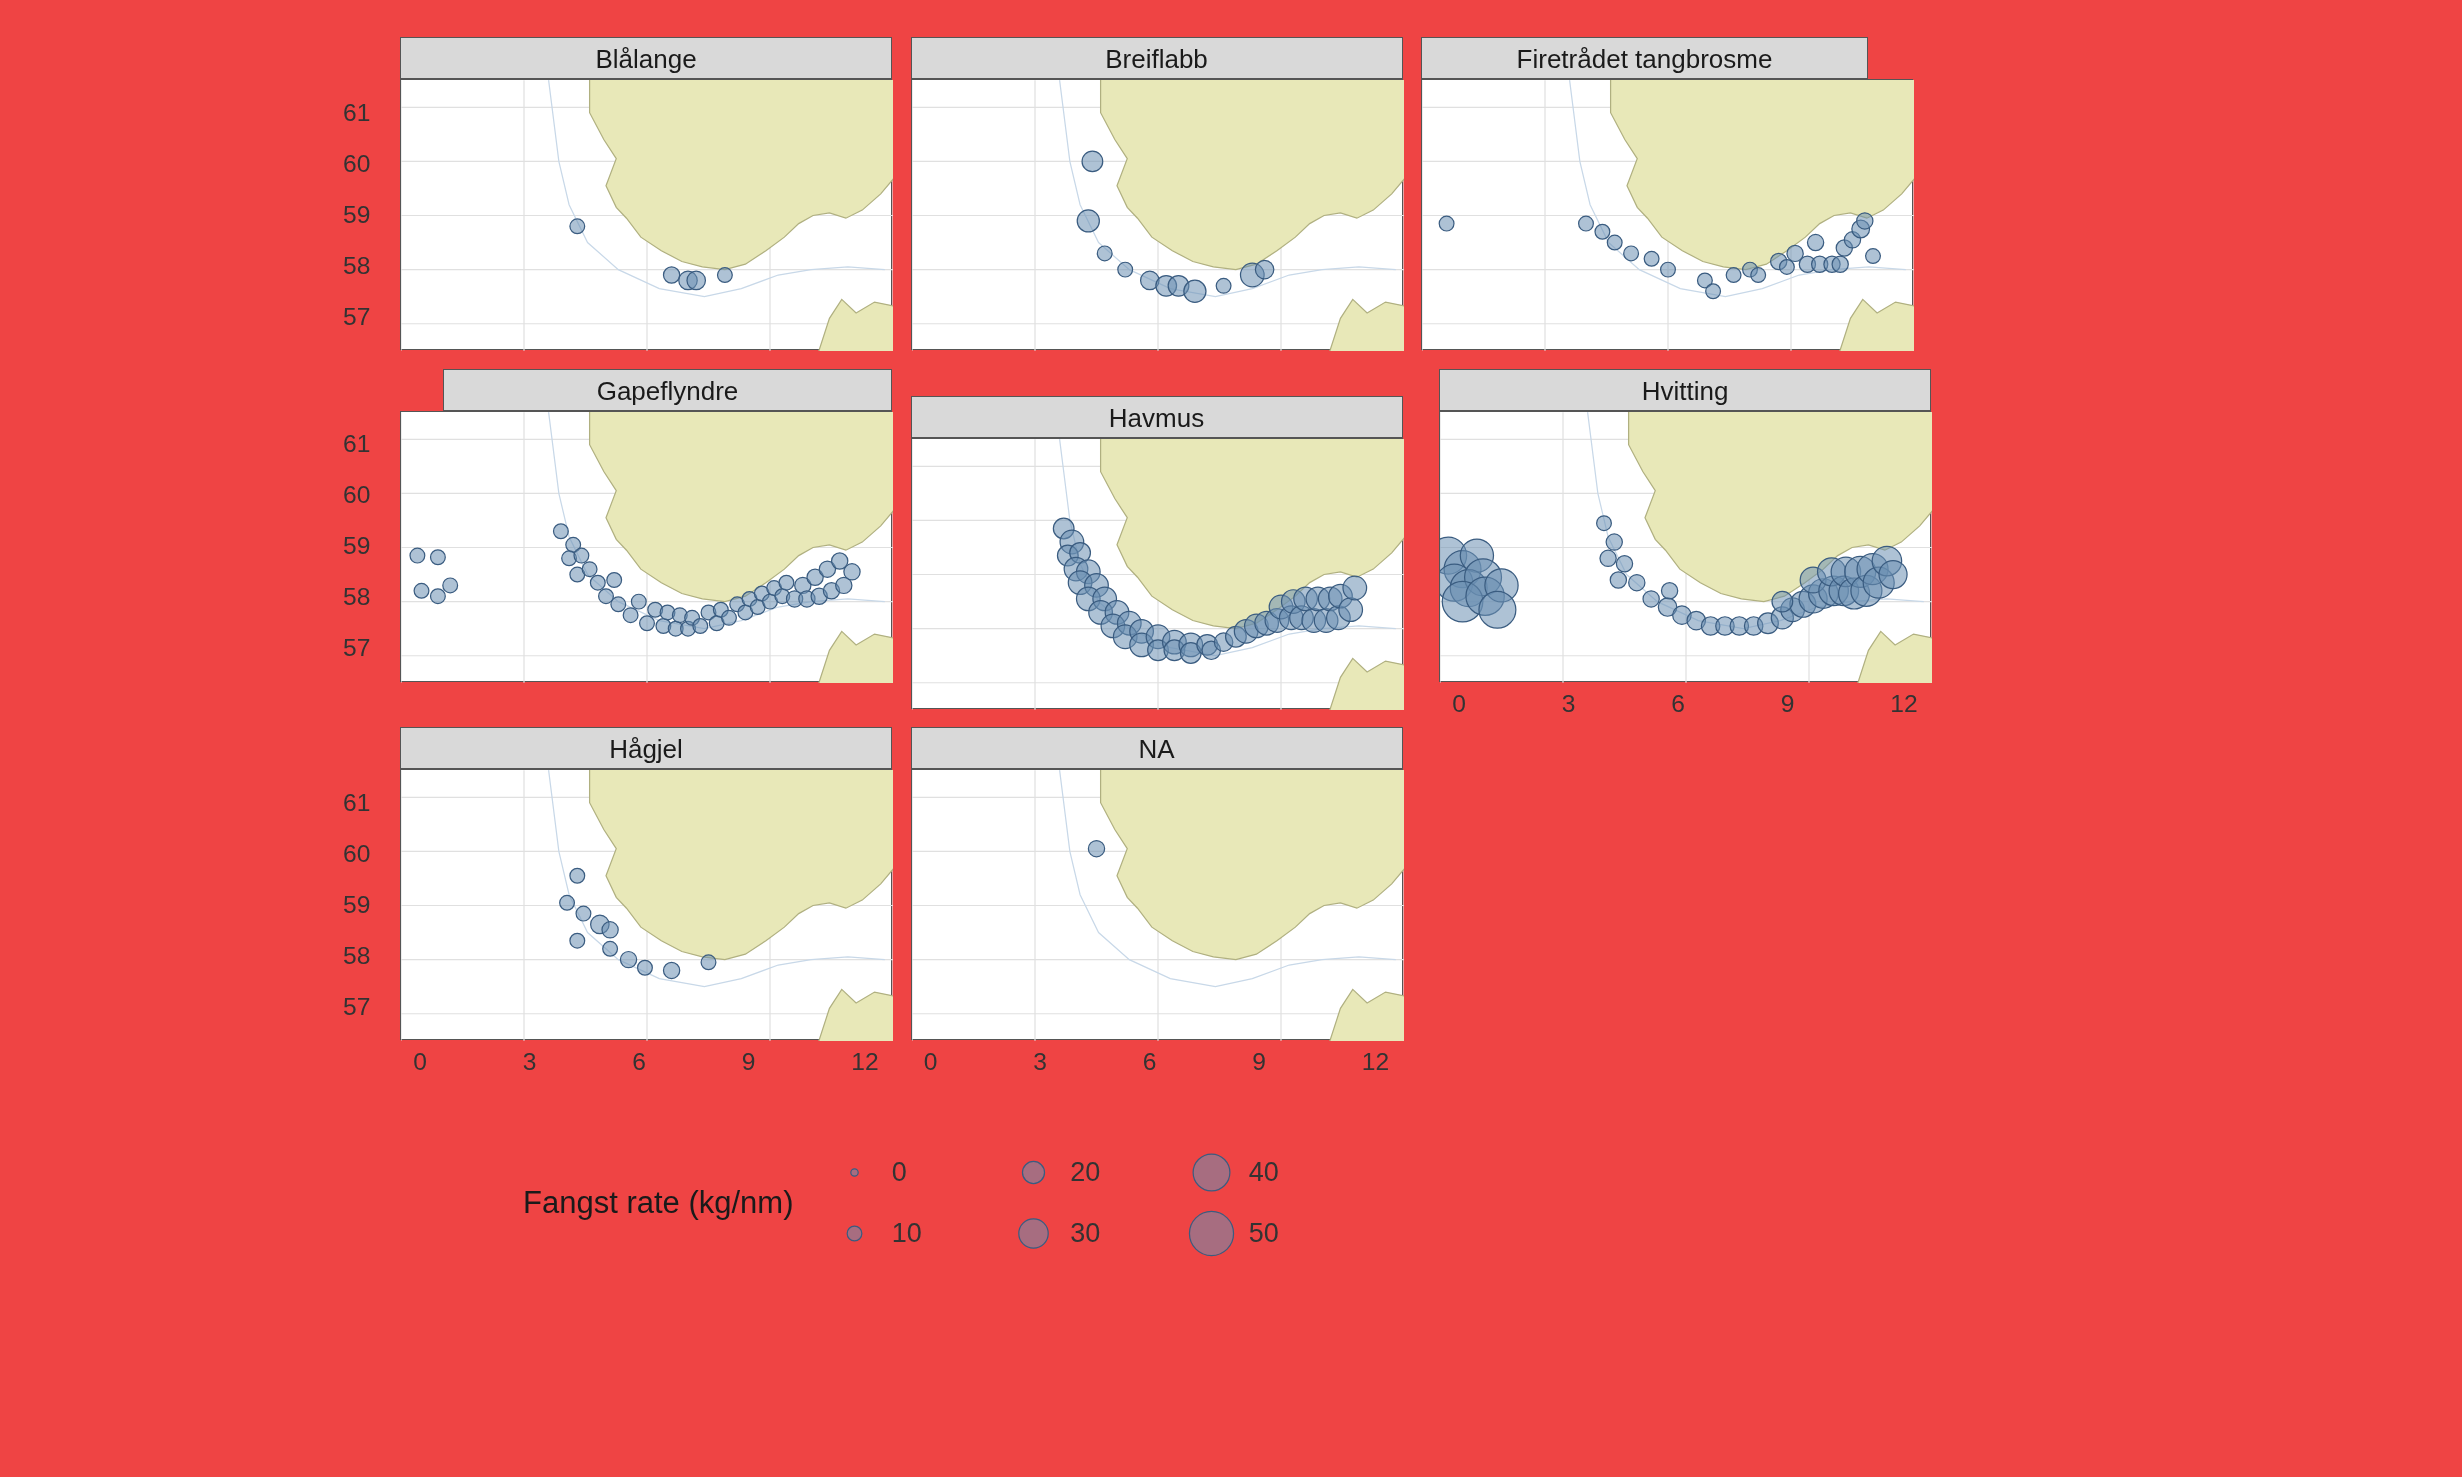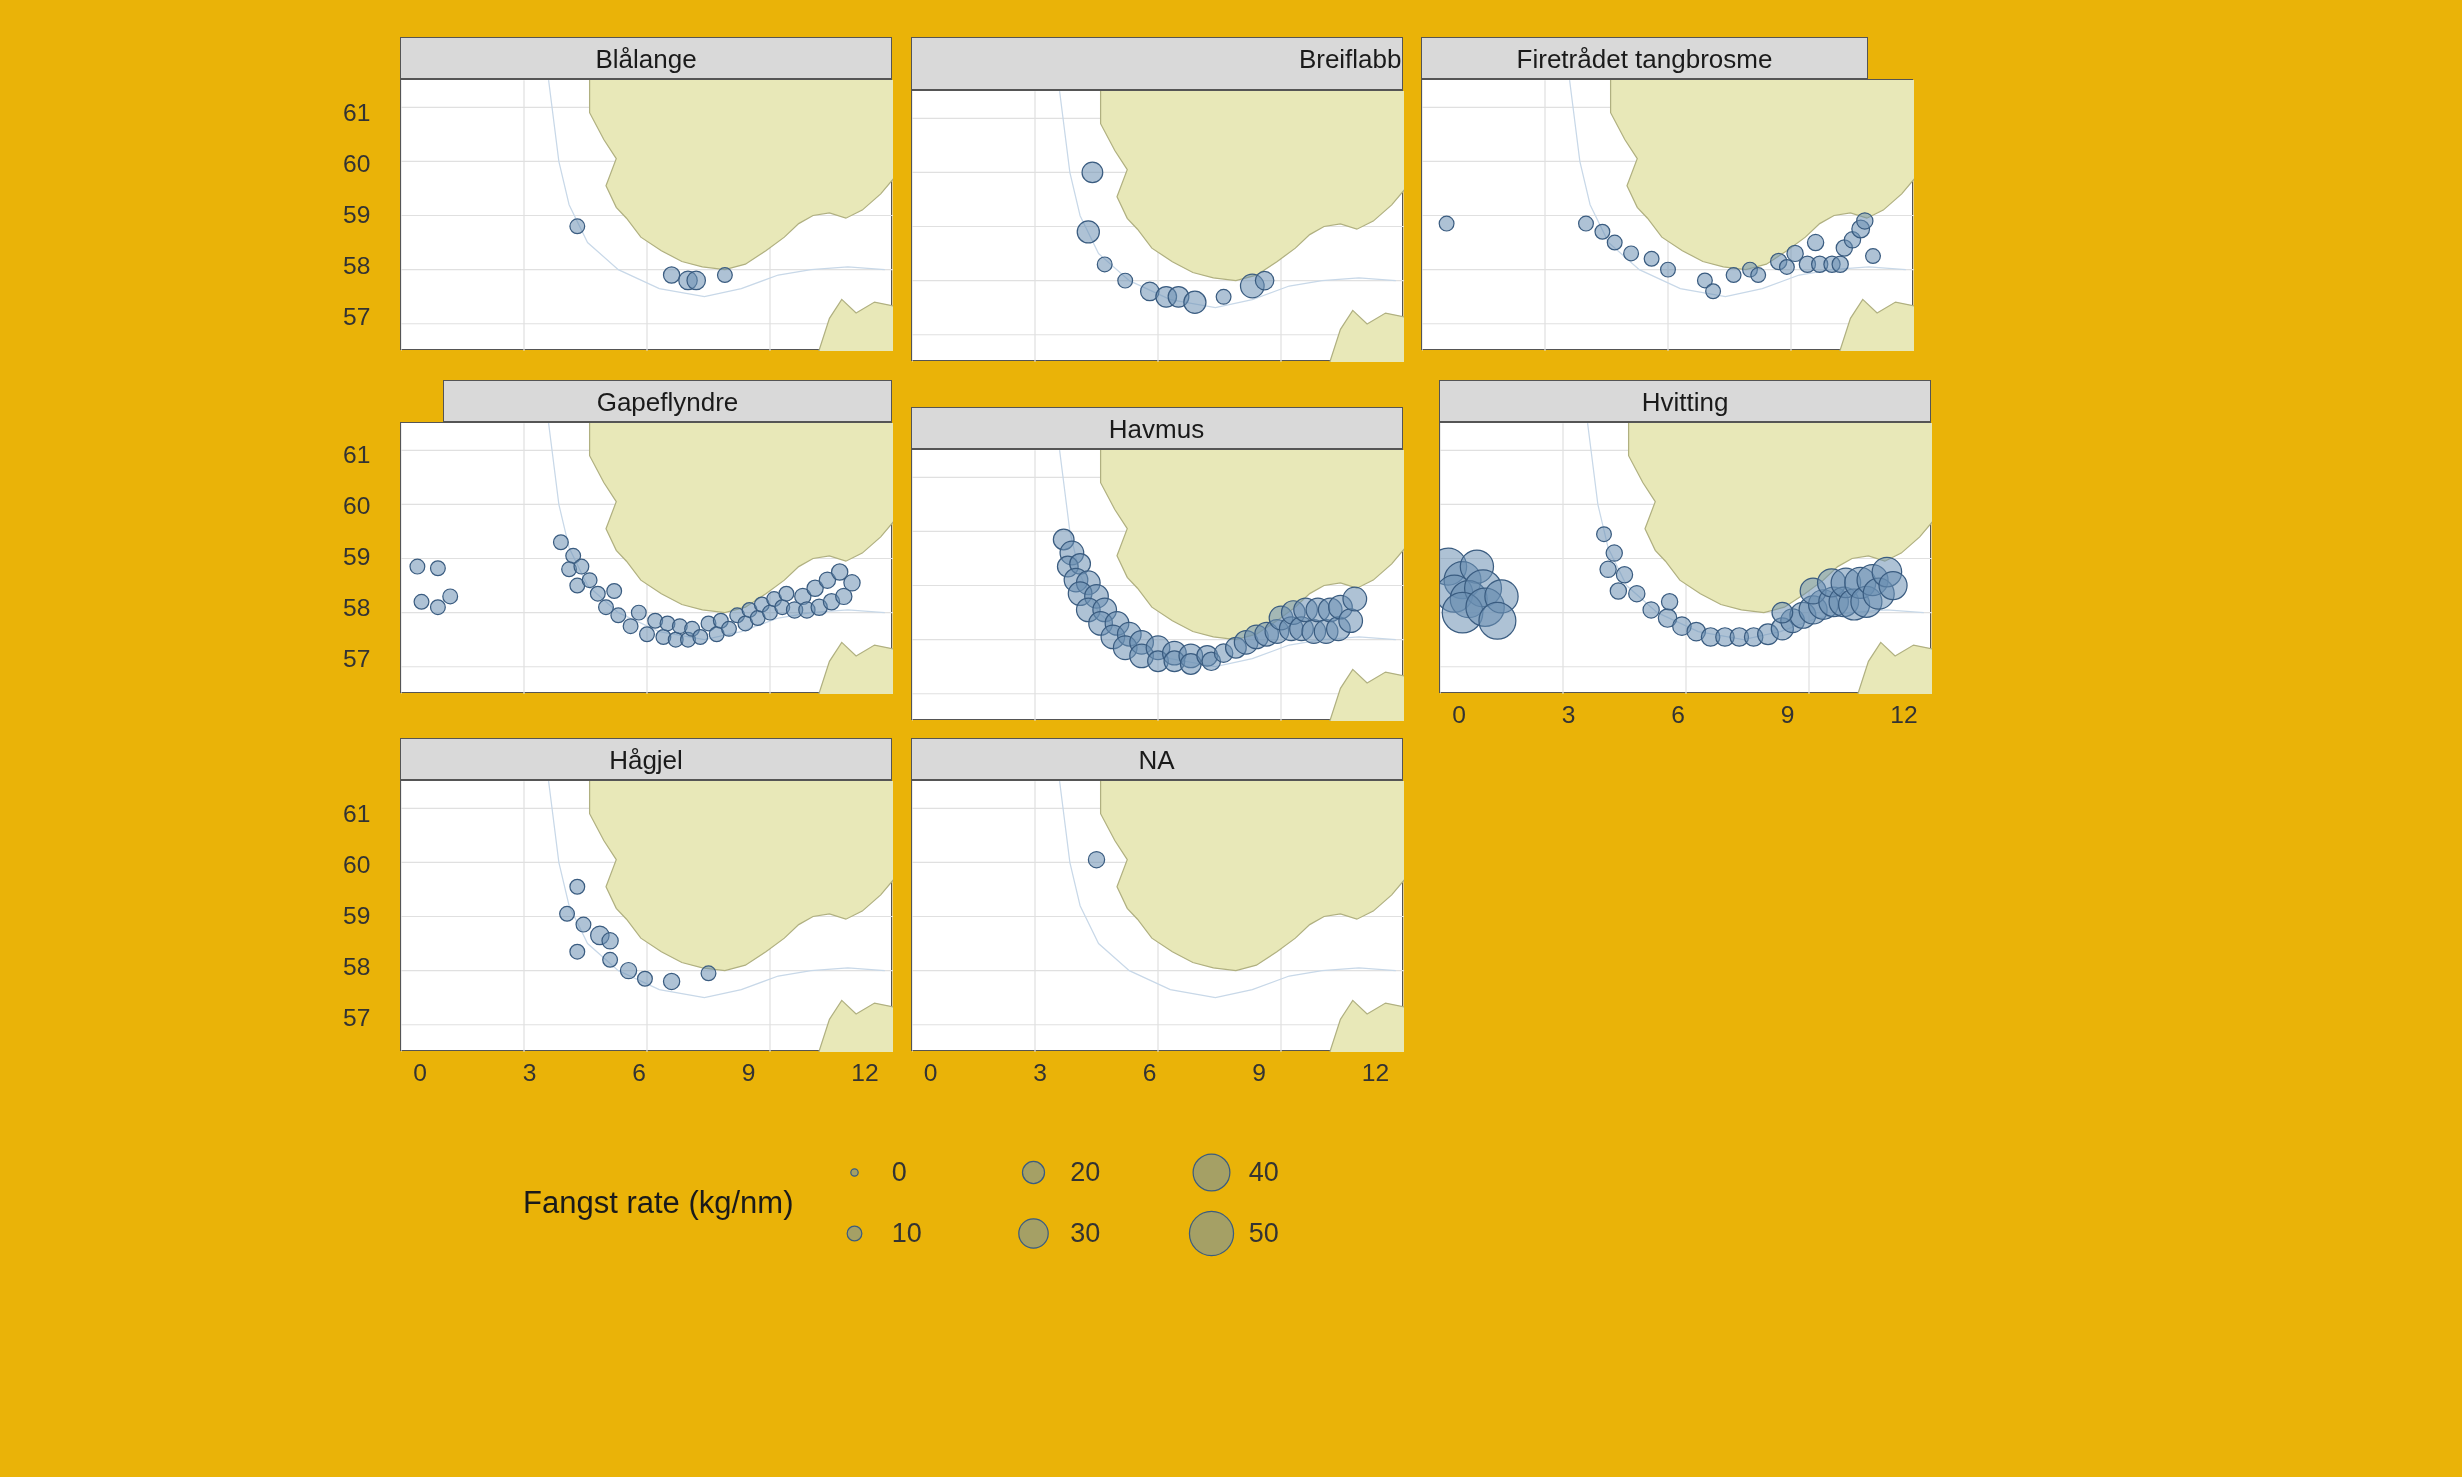--- a/index.html
+++ b/index.html
@@ -6,21 +6,21 @@
     margin: 0;
     padding: 0;
     background: #ffffff;
     font-family: Arial, Helvetica, sans-serif;
     color: #1a1a1a;
   }
   .stage {
     width: 2462px;
     height: 1477px;
     position: relative;
-    background: #eab308;
+    background: #ef4444;
   }
   .grid-wrap {
     position: absolute;
     left: 400px;
     top: 37px;
     width: 1601px;
   }
   .row {
     display: flex;
     flex-direction: row;
@@ -154,21 +154,21 @@
               <path class="land" d="M306.66666666666663 -8.800000000000125 L306.66666666666663 52.800000000000125 L330 96.80000000000013 L350 127.60000000000025 L333.33333333333337 171.60000000000025 L350 206.80000000000013 L366.66666666666663 224.39999999999975 L390 255.19999999999987 L423.3333333333333 277.1999999999999 L456.66666666666663 294.8000000000001 L489.99999999999994 303.60000000000025 L526.6666666666666 308 L560 299.1999999999999 L593.3333333333334 277.1999999999999 L623.3333333333334 255.19999999999987 L646.6666666666666 233.19999999999987 L670 220 L696.6666666666666 215.60000000000025 L723.3333333333334 224.39999999999975 L750 211.1999999999999 L780 184.80000000000013 L813.3333333333333 145.19999999999987 L813.3333333333333 -8.800000000000125 Z"></path>
               <path class="land" d="M676.6666666666666 448.8000000000001 L696.6666666666666 387.1999999999999 L716.6666666666667 356.39999999999975 L740 378.39999999999975 L770 360.8000000000001 L813.3333333333333 369.60000000000025 L813.3333333333333 448.8000000000001 Z"></path>
               <circle class="bubble" cx="286.6666666666667" cy="237.60000000000025" r="12"></circle>
               <circle class="bubble" cx="439.99999999999994" cy="316.8000000000001" r="13.2"></circle>
               <circle class="bubble" cx="466.6666666666667" cy="325.60000000000025" r="15"></circle>
               <circle class="bubble" cx="480" cy="325.60000000000025" r="15"></circle>
               <circle class="bubble" cx="526.6666666666666" cy="316.8000000000001" r="12"></circle>
             </svg></div>
         </div>
         <div class="facet" style="width: 492px;">
-          <div class="strip" style="height: 53px; text-align: right;">Breiflabb</div>
+          <div class="strip" style="height: 42px;">Breiflabb</div>
           <div class="panel" style="width: 492px; height: 271px;"><svg width="492" height="271" viewBox="0 0 800 440">
               <line class="gridline" x1="0" x2="0" y1="0" y2="440"></line>
               <line class="gridline" x1="200" x2="200" y1="0" y2="440"></line>
               <line class="gridline" x1="400" x2="400" y1="0" y2="440"></line>
               <line class="gridline" x1="600" x2="600" y1="0" y2="440"></line>
               <line class="gridline" x1="800" x2="800" y1="0" y2="440"></line>
               <line class="gridline" y1="396" y2="396" x1="0" x2="800"></line>
               <line class="gridline" y1="308" y2="308" x1="0" x2="800"></line>
               <line class="gridline" y1="220" y2="220" x1="0" x2="800"></line>
               <line class="gridline" y1="132" y2="132" x1="0" x2="800"></line>

